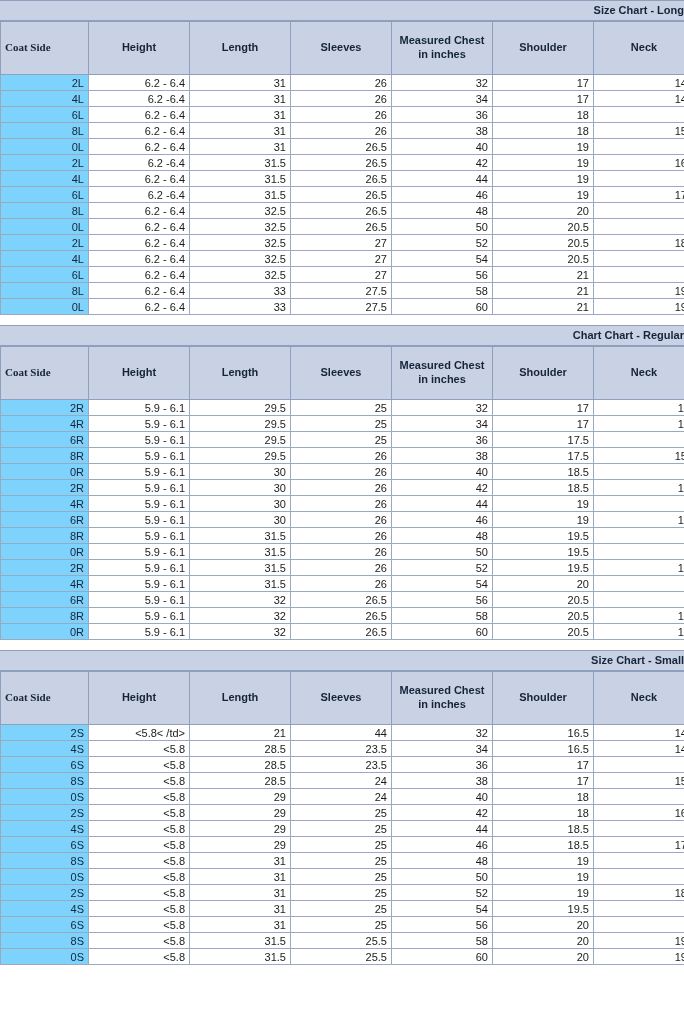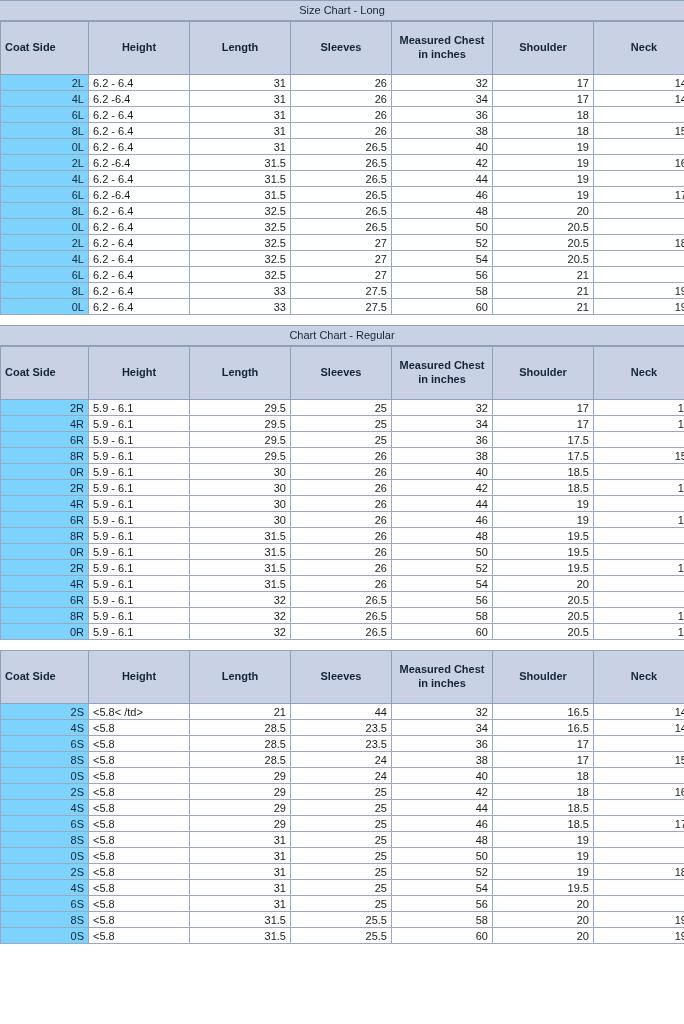--- a/index.html
+++ b/index.html
@@ -32,22 +32,22 @@
   }
   .spacer {
     height: 10px;
     background: #ffffff;
   }
   .section-title {
     background: #c8d2e4;
     border: 1px solid #8ea0bd;
     border-left: none;
     border-right: none;
-    text-align: center;
-    font-weight: normal;
+    text-align: right;
+    font-weight: bold;
     font-size: 11px;
     color: #16243a;
     padding: 3px 0 4px 0;
   }
   table.size-table {
     border-collapse: collapse;
     width: 684px;
     table-layout: fixed;
   }
   table.size-table col.c-side   { width: 88px; }
@@ -65,37 +65,38 @@
     font-weight: bold;
     color: #16243a;
     height: 48px;
     text-align: center;
     vertical-align: middle;
     padding: 2px 4px;
     line-height: 1.25;
   }
   table.size-table th.th-side {
     text-align: left;
+    font-family: Liberation Serif, serif;
   }
   table.size-table td {
     border: 1px solid #9aa9c2;
     height: 15px;
     padding: 0 4px;
     font-size: 11px;
     vertical-align: middle;
   }
   td.side-cell {
     background: #7dd3fc;
     text-align: right;
     font-weight: normal;
     color: #16243a;
     padding-left: 6px;
   }
   td.val-left {
-    text-align: left;
+    text-align: right;
     background: #ffffff;
     margin-left: 8px;
   }
   td.val-right {
     text-align: right;
     background: #ffffff;
   }
   .tbl-wrap {
     width: 684px;
     overflow: hidden;
@@ -433,20 +434,21 @@
               <td class="val-right">32</td>
               <td class="val-right">26.5</td>
               <td class="val-right">60</td>
               <td class="val-right">20.5</td>
               <td class="val-right">19</td>
             </tr>
           </tbody>
         </table>
       </div>
       <div class="spacer"></div>
+      <div class="section-title">Size Chart - Small</div>
       <div class="tbl-wrap">
         <table class="size-table">
           <colgroup>
             <col class="c-side">
             <col class="c-height">
             <col class="c-length">
             <col class="c-sleeve">
             <col class="c-chest">
             <col class="c-should">
             <col class="c-neck">

